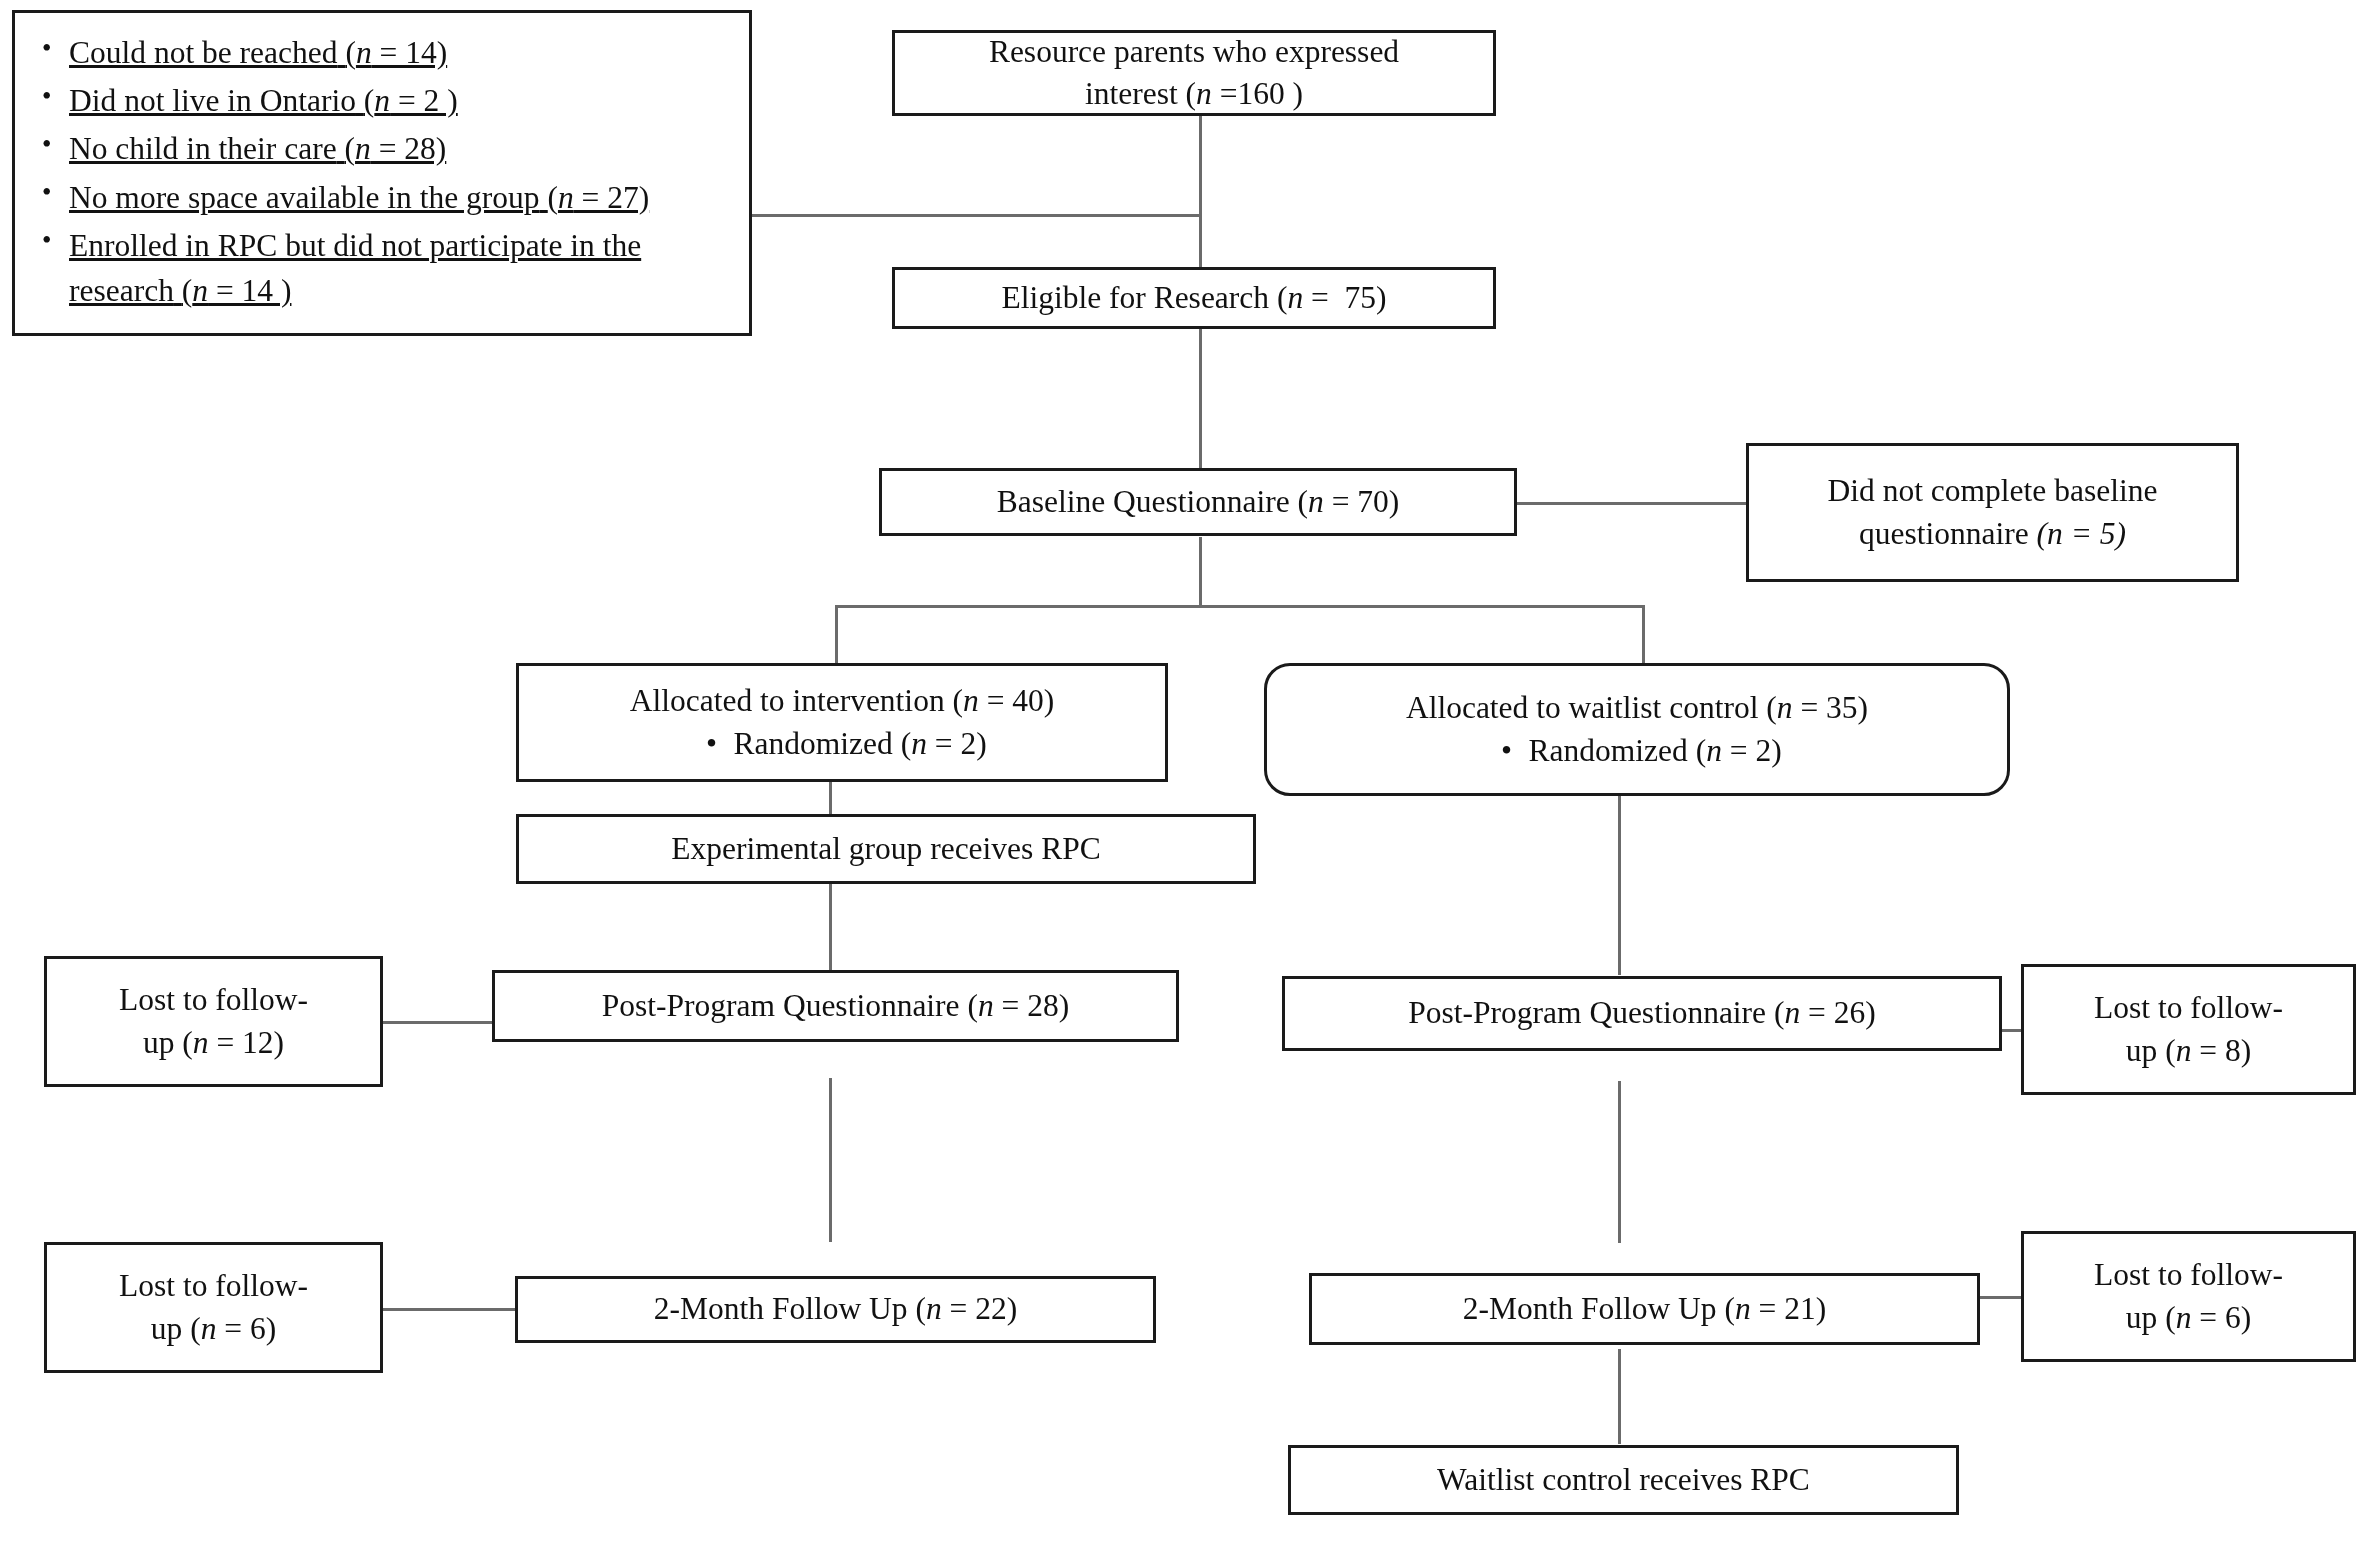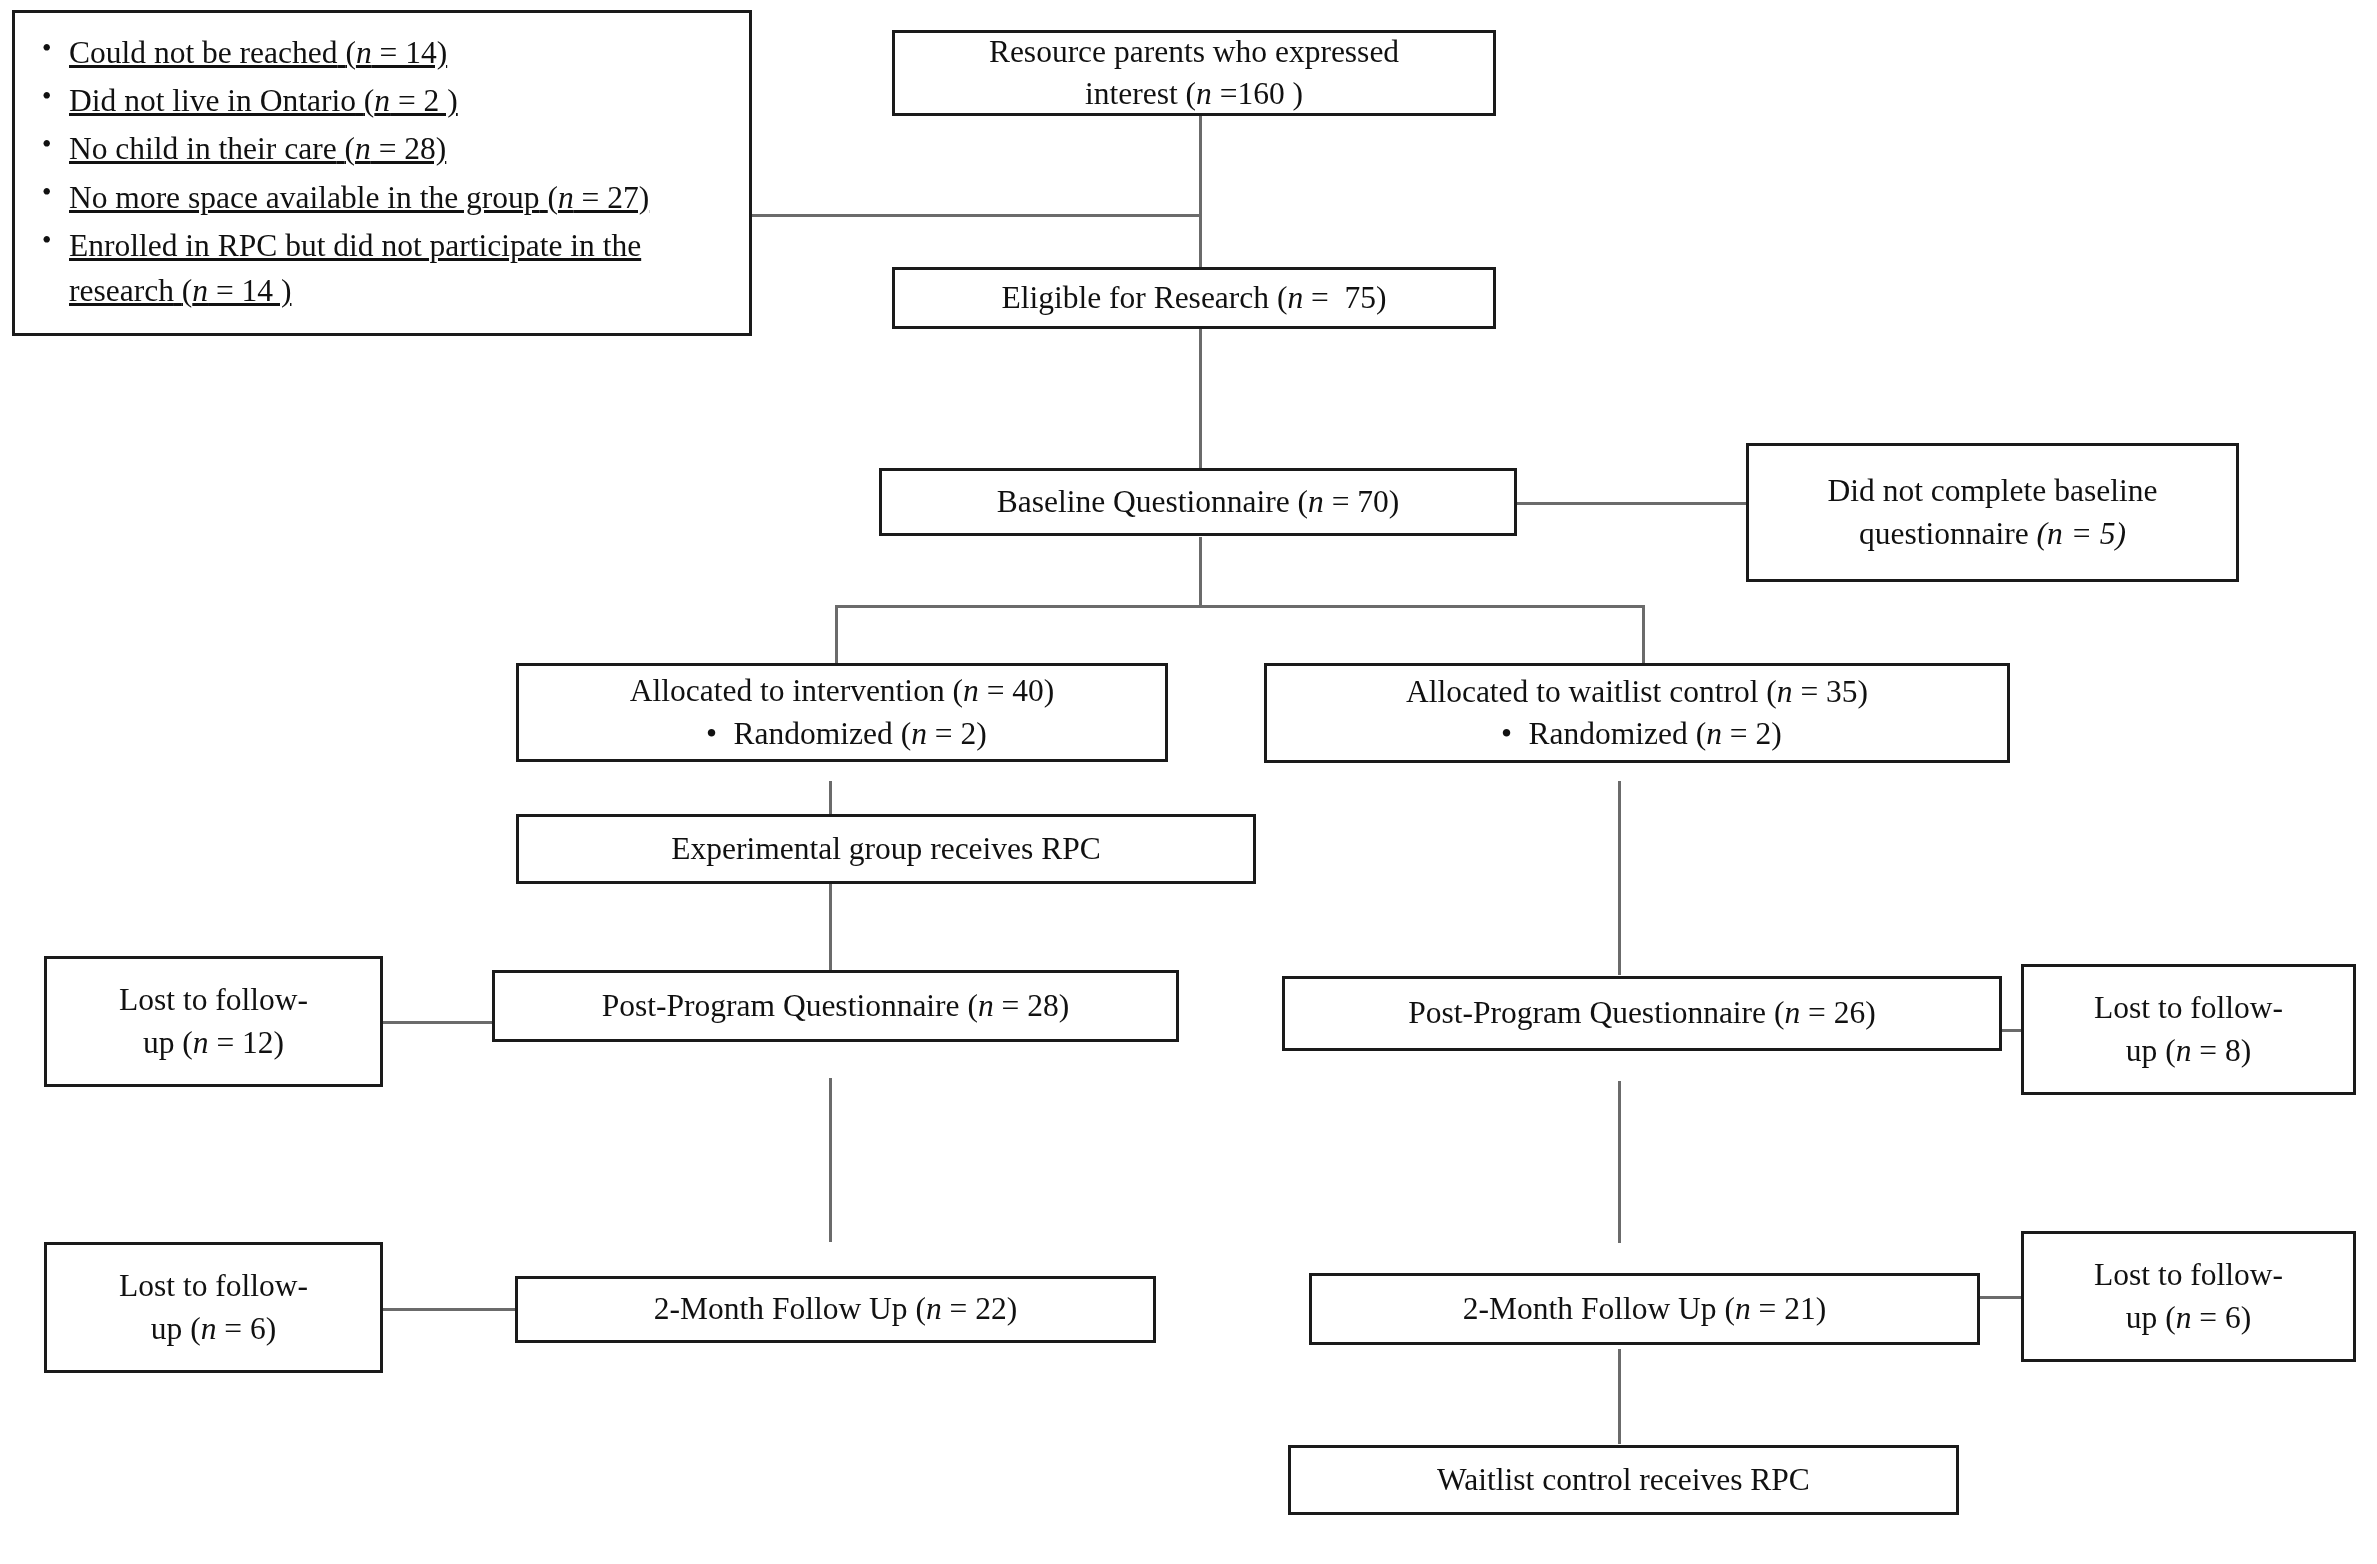--- a/index.html
+++ b/index.html
@@ -155,26 +155,26 @@
 
   <div class="node" style="left:879px; top:468px; width:638px; height:68px;">
     <span class="line">Baseline Questionnaire (<i class="n">n</i> = 70)</span>
   </div>
 
   <div class="node" style="left:1746px; top:443px; width:493px; height:139px;">
     <span class="line">Did not complete baseline</span>
     <span class="line">questionnaire <i class="n">(n = 5)</i></span>
   </div>
 
-  <div class="node" style="left:516px; top:663px; width:652px; height:99px;">
+  <div class="node" style="left:516px; top:663px; width:652px; height:119px;">
     <span class="line">Allocated to intervention (<i class="n">n</i> = 40)</span>
     <span class="bullet-row"><span class="dot">•</span>&nbsp;Randomized (<i class="n">n</i> = 2)</span>
   </div>
 
-  <div class="node" style="left:1264px; top:663px; width:746px; height:100px;">
+  <div class="node" style="left:1264px; top:663px; width:746px; height:133px;border-radius:26px;">
     <span class="line">Allocated to waitlist control (<i class="n">n</i> = 35)</span>
     <span class="bullet-row"><span class="dot">•</span>&nbsp;Randomized (<i class="n">n</i> = 2)</span>
   </div>
 
   <div class="node" style="left:516px; top:814px; width:740px; height:70px;">
     <span class="line">Experimental group receives RPC</span>
   </div>
 
   <div class="node" style="left:44px; top:956px; width:339px; height:131px;">
     <span class="line">Lost to follow-</span>

